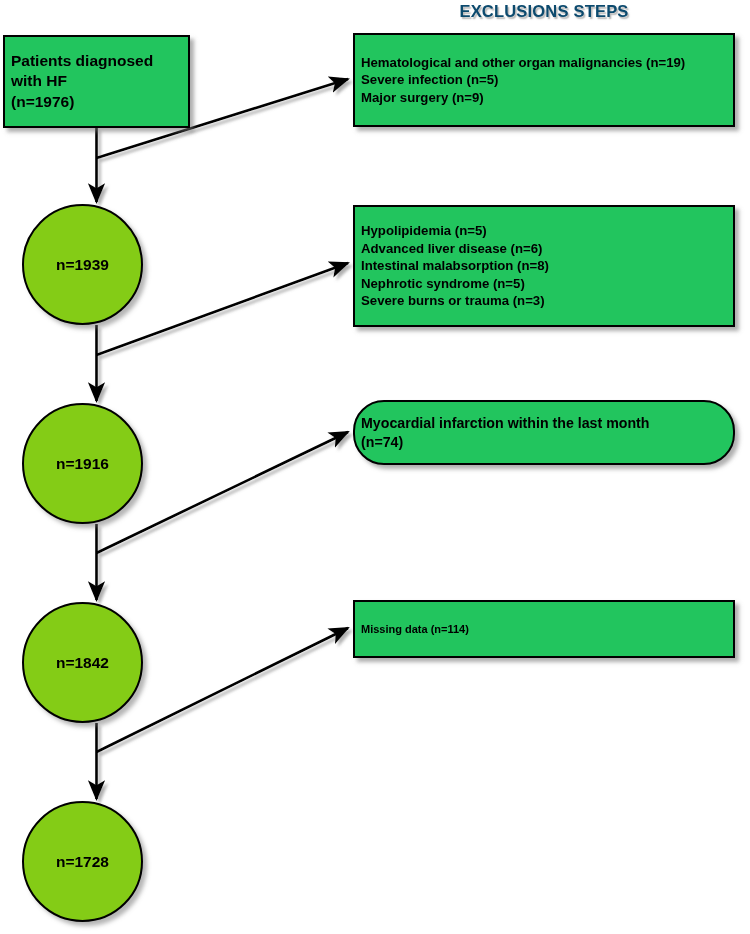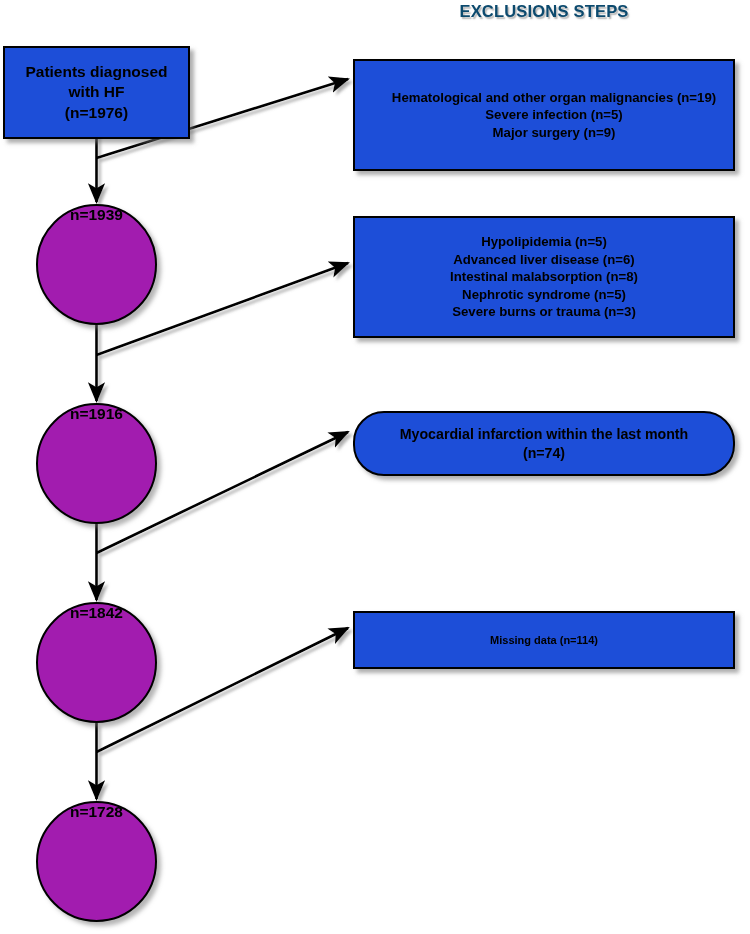--- a/index.html
+++ b/index.html
@@ -43,29 +43,27 @@
     font-weight: bold;
     letter-spacing: 0.2px;
     color: #0c4a6e;
     text-shadow: 1.5px 1.5px 1.5px rgba(120,120,120,0.55);
   }
 
   
   .node-box {
     position: absolute;
     box-sizing: border-box;
-    background: #1d4ed8;
+    background: #22c55e;
     border: 2.5px solid #000;
     display: flex;
     align-items: center;
     justify-content: center;
-    text-align: center;
     color: #000;
     box-shadow: 4px 4px 4px rgba(110,110,110,0.55);
-    margin-top: 11px;
   }
   .node-box .lines {
     width: 100%;
     padding: 0 6px;
     box-sizing: border-box;
   }
   .node-box .ln {
     display: block;
     line-height: 1.33;
   }
@@ -80,37 +78,37 @@
     font-weight: bold;
   }
 
   
   .excl-box {
     left: 353px;
     width: 382px;
     font-size: 13.2px;
     font-weight: bold;
   }
-  #excl-box-0 { top: 48px;  height: 112px; padding-left: 20px; }
+  #excl-box-0 { top: 33px;  height: 94px; }
   #excl-box-1 { top: 205px; height: 122px; }
   #excl-box-2 { top: 400px; height: 65px;  font-size: 14.2px; border-radius: 31px; }
   #excl-box-3 { top: 600px; height: 58px;  font-size: 11px; }
 
   
   .node-circle {
     position: absolute;
     box-sizing: border-box;
     width: 121px;
     height: 121px;
-    left: 36px;
+    left: 22px;
     border: 2.5px solid #000;
     border-radius: 50%;
-    background: #a21caf;
+    background: #84cc16;
     display: flex;
-    align-items: flex-start;
+    align-items: center;
     justify-content: center;
     font-size: 15.5px;
     font-weight: bold;
     color: #000;
     box-shadow: 4px 4px 4px rgba(110,110,110,0.5);
   }
   #circle-0 { top: 204px; }
   #circle-1 { top: 403px; }
   #circle-2 { top: 602px; }
   #circle-3 { top: 801px; }

